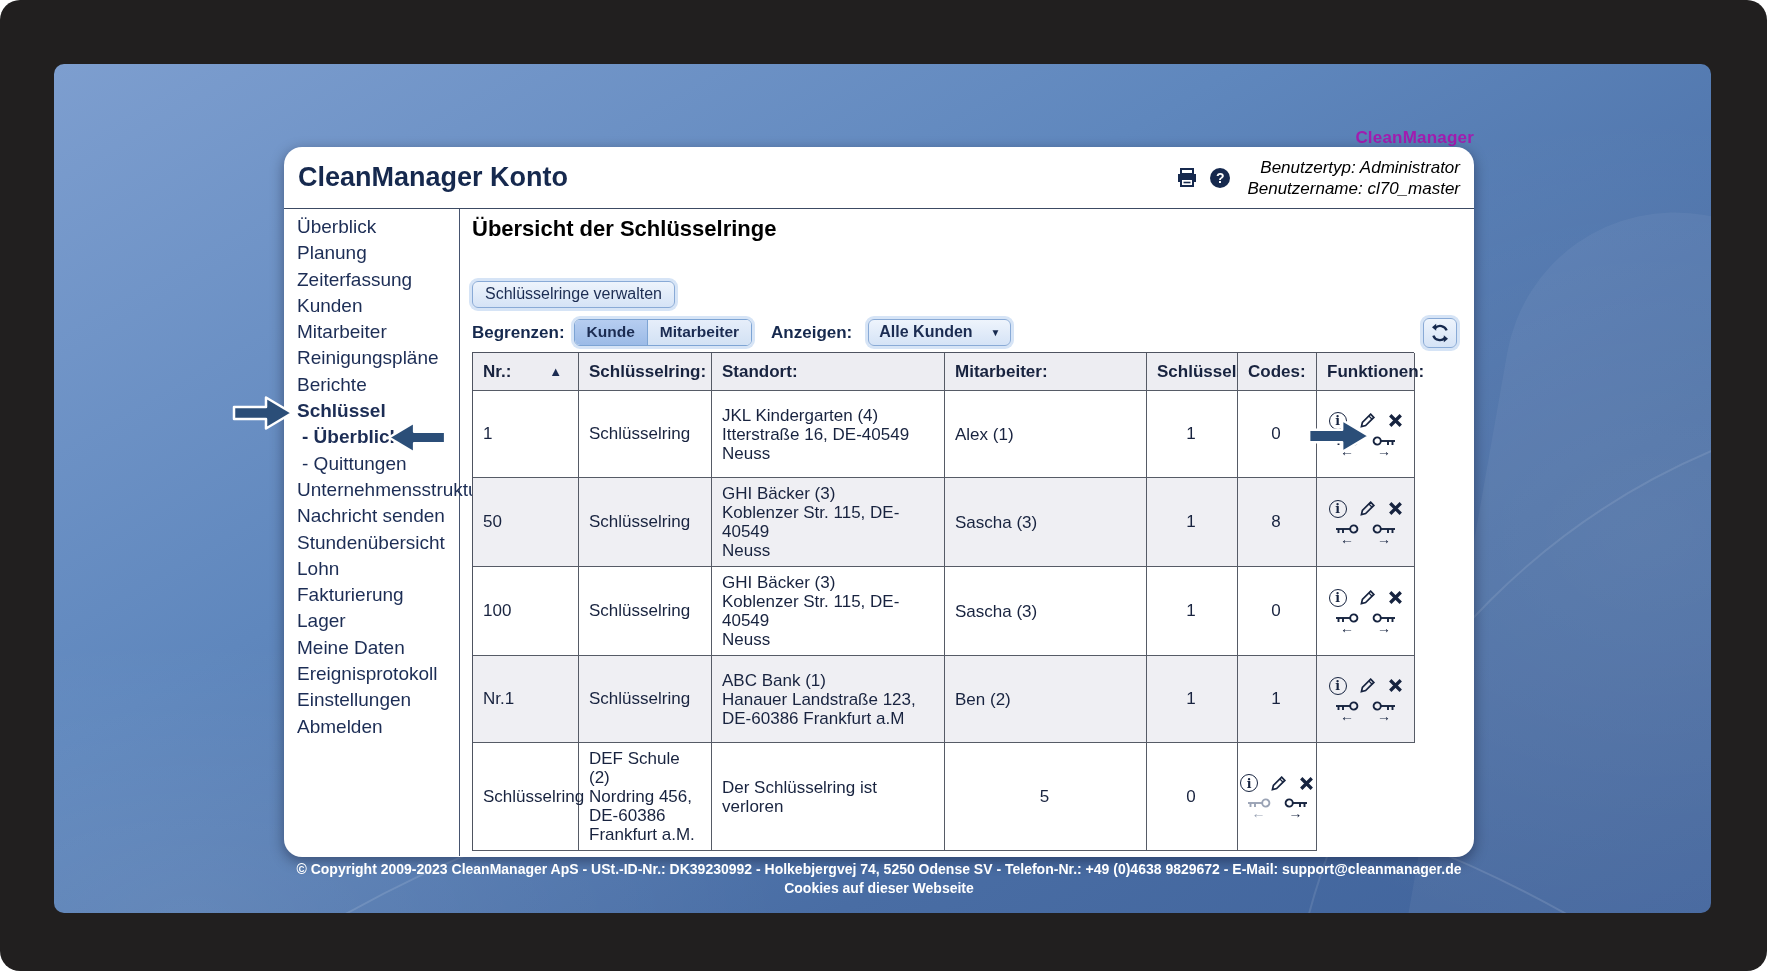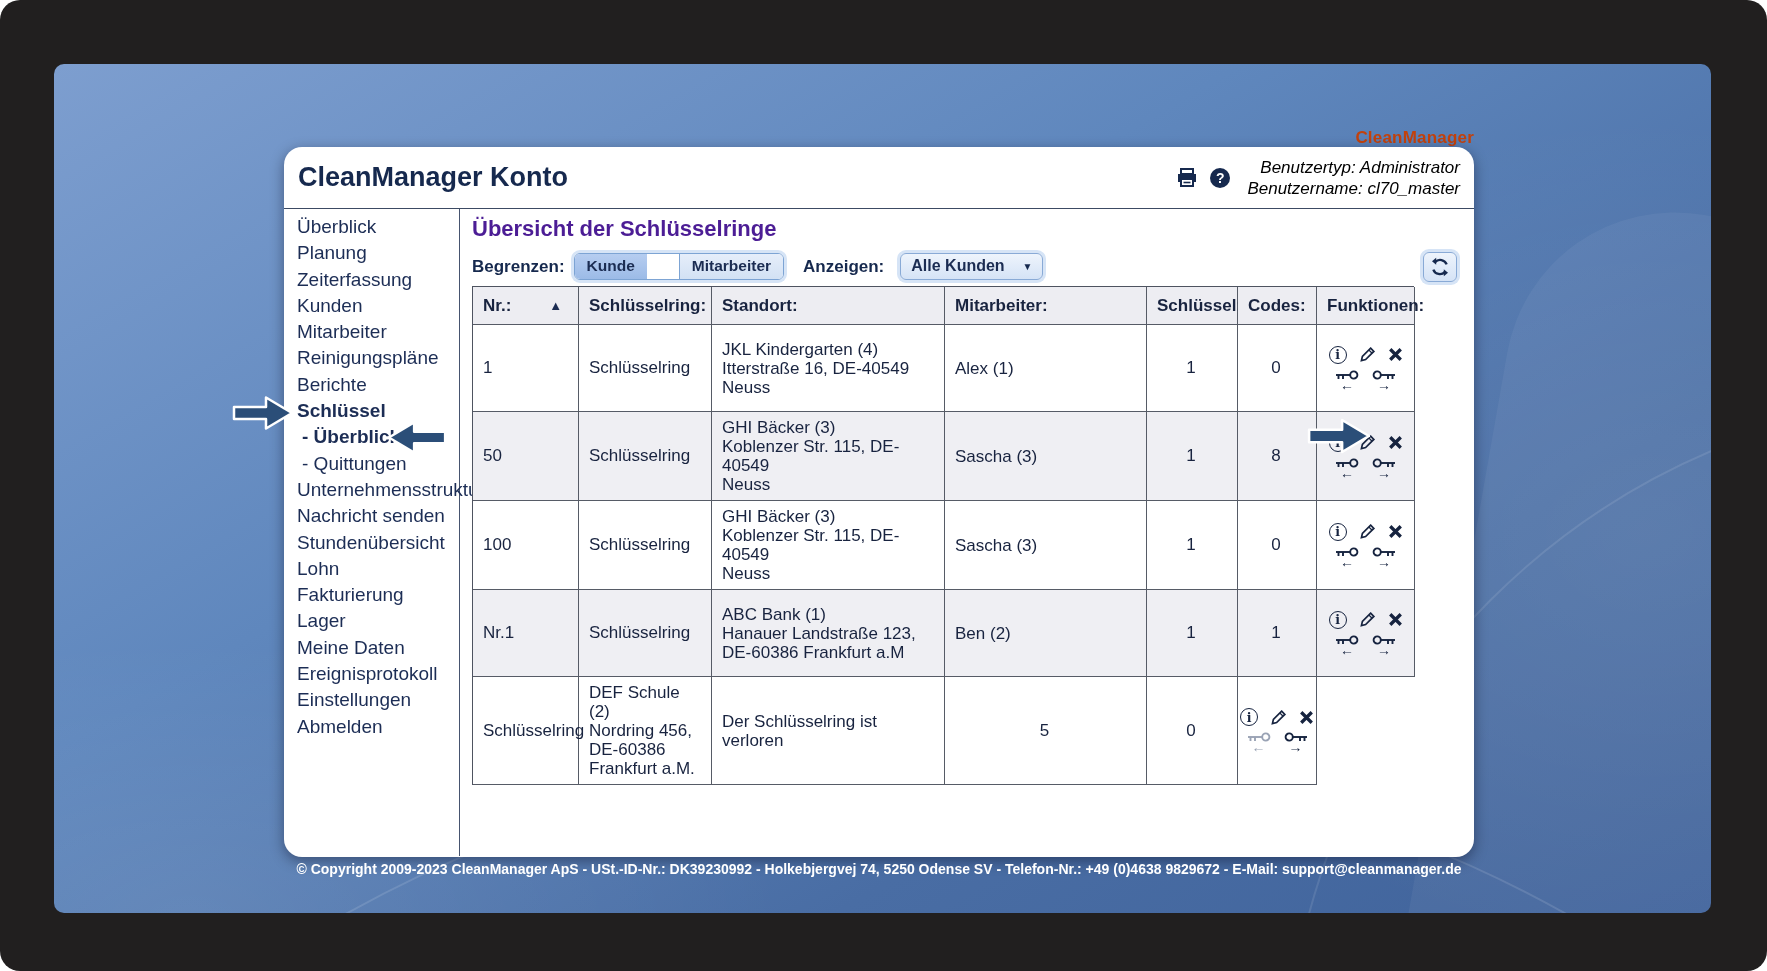--- a/index.html
+++ b/index.html
@@ -11,50 +11,50 @@
       radial-gradient(ellipse 900px 700px at 96% 55%, rgba(255,255,255,.07), rgba(255,255,255,0) 60%),
       radial-gradient(ellipse 1100px 500px at 8% 100%, rgba(255,255,255,.08), rgba(255,255,255,0) 55%),
       linear-gradient(150deg,#7d9ecf 0%,#5f87bd 38%,#496da4 72%,#40639b 100%);}
   .swoosh1{position:absolute;left:1395px;top:175px;width:700px;height:950px;border-radius:170px;
     background:rgba(255,255,255,.05);transform:rotate(10deg);}
   .swoosh2{position:absolute;left:-350px;top:690px;width:2500px;height:2500px;border-radius:50%;
     border:2px solid rgba(255,255,255,.12);}
   .swoosh3{position:absolute;left:1230px;top:330px;width:1400px;height:1400px;border-radius:50%;
     border:2px solid rgba(255,255,255,.10);}
 
-  .logo{position:absolute;right:293px;top:128px;color:#c2410c;font-size:17px;font-weight:bold;letter-spacing:.2px;margin-left:10px;}
+  .logo{position:absolute;right:293px;top:128px;color:#a21caf;font-size:17px;font-weight:bold;letter-spacing:.2px;margin-left:10px;}
 
   .window{position:absolute;left:284px;top:147px;width:1190px;height:710px;background:#fff;border-radius:18px;
     box-shadow:0 4px 14px rgba(0,0,20,.4);}
   .win-header{height:62px;display:flex;align-items:center;padding:0 10px 0 14px;border-bottom:1px solid #3c4a63;box-sizing:border-box;}
   .app-title{font-size:27px;font-weight:bold;color:#16294e;margin-right:auto;}
   .hicons{display:flex;align-items:center;gap:11px;margin-right:16px;}
   .hicon{width:22px;height:22px;display:flex;align-items:center;justify-content:center;color:#16294e;cursor:pointer;}
   .help-badge{width:20px;height:20px;border-radius:50%;background:#16294e;color:#fff;font-size:14px;font-weight:bold;
     display:flex;align-items:center;justify-content:center;}
   .userinfo{text-align:right;font-size:17px;font-style:italic;line-height:21px;color:#000000;padding-right:4px;}
 
   .win-body{display:flex;height:647px;}
   .sidebar{width:176px;box-sizing:border-box;border-right:1px solid #46546f;padding:5px 0 0 13px;
     font-size:19px;line-height:26.3px;color:#1c2d55;}
   .snav{cursor:pointer;white-space:nowrap;}
   .snav.bold{font-weight:bold;}
   .snav.sub{padding-left:5px;}
 
   .main{flex:1;padding:2px 17px 0 12px;position:relative;}
-  .page-title{font-size:22px;font-weight:bold;color:#4c1d95;margin:5px 0 0 0;}
+  .page-title{font-size:22px;font-weight:bold;color:#000000;margin:5px 0 0 0;}
   .btn{display:inline-flex;align-items:center;background:linear-gradient(#eef4fc,#d5e3f6);
     border:1px solid #89aad6;border-radius:6px;padding:3px 12px 4px;font-size:16px;color:#1b2c52;
     box-shadow:0 0 0 3px #d6e4f6;cursor:pointer;}
   .manage-wrap{margin-top:39px;}
 
   .filter-row{display:flex;align-items:center;margin-top:10px;height:29px;font-weight:bold;}
   .flabel{font-size:17px;color:#16294e;}
   .segctl{display:flex;border:1px solid #7da4d4;border-radius:6px;overflow:hidden;margin-left:9px;
-    box-shadow:0 0 0 3px #d6e4f6;cursor:pointer;gap:32px;}
+    box-shadow:0 0 0 3px #d6e4f6;cursor:pointer;}
   .seg{padding:3px 12px 4px;font-size:15.5px;color:#1b2c52;}
   .seg.active{background:linear-gradient(#b6cdf0,#9cbbe7);}
   .seg.inactive{background:linear-gradient(#e6eefa,#d2e1f4);border-left:1px solid #7da4d4;}
   .show-label{margin-left:19px;}
   .dropdown{margin-left:16px;width:143px;box-sizing:border-box;justify-content:space-between;padding:3px 10px 4px;}
   .caret{font-size:10px;color:#16294e;margin-left:8px;}
   .refresh-btn{margin-left:auto;width:34px;height:30px;box-sizing:border-box;justify-content:center;padding:0;}
 
   .ktable{margin-top:5px;width:942px;display:grid;grid-template-columns:106px 133px 233px 202px 91px 79px 98px;
     border-top:1.5px solid #4e5360;border-left:1.5px solid #4e5360;box-sizing:border-box;}
@@ -153,20 +153,23 @@
       <div class="snav">Lager</div>
       <div class="snav">Meine Daten</div>
       <div class="snav">Ereignisprotokoll</div>
       <div class="snav">Einstellungen</div>
       <div class="snav">Abmelden</div>
     </div>
 
     <div class="main">
       <div class="page-title">Übersicht der Schlüsselringe</div>
 
+      <div class="manage-wrap">
+        <div class="btn">Schlüsselringe verwalten</div>
+      </div>
 
       <div class="filter-row">
         <span class="flabel">Begrenzen:</span>
         <div class="segctl">
           <div class="seg active">Kunde</div>
           <div class="seg inactive">Mitarbeiter</div>
         </div>
         <span class="flabel show-label">Anzeigen:</span>
         <div class="btn dropdown">
           <span>Alle Kunden</span>
@@ -398,13 +401,14 @@
   </svg>
 <svg class="ann-arrow" style="left:386px;top:419px;transform:scaleX(-1)" width="62" height="37" viewBox="0 0 64 38">
     <use href="#annarrow"></use>
   </svg>
 <svg class="ann-arrow" style="left:1306px;top:415px" width="66" height="42" viewBox="0 0 64 38">
     <use href="#annarrow"></use>
   </svg>
 
 <div class="footer">
   <div>© Copyright 2009-2023 CleanManager ApS - USt.-ID-Nr.: DK39230992 - Holkebjergvej 74, 5250 Odense SV - Telefon-Nr.: +49 (0)4638 9829672 - E-Mail: support@cleanmanager.de</div>
+  <div class="cookies">Cookies auf dieser Webseite</div>
 </div>
 
 </body></html>

